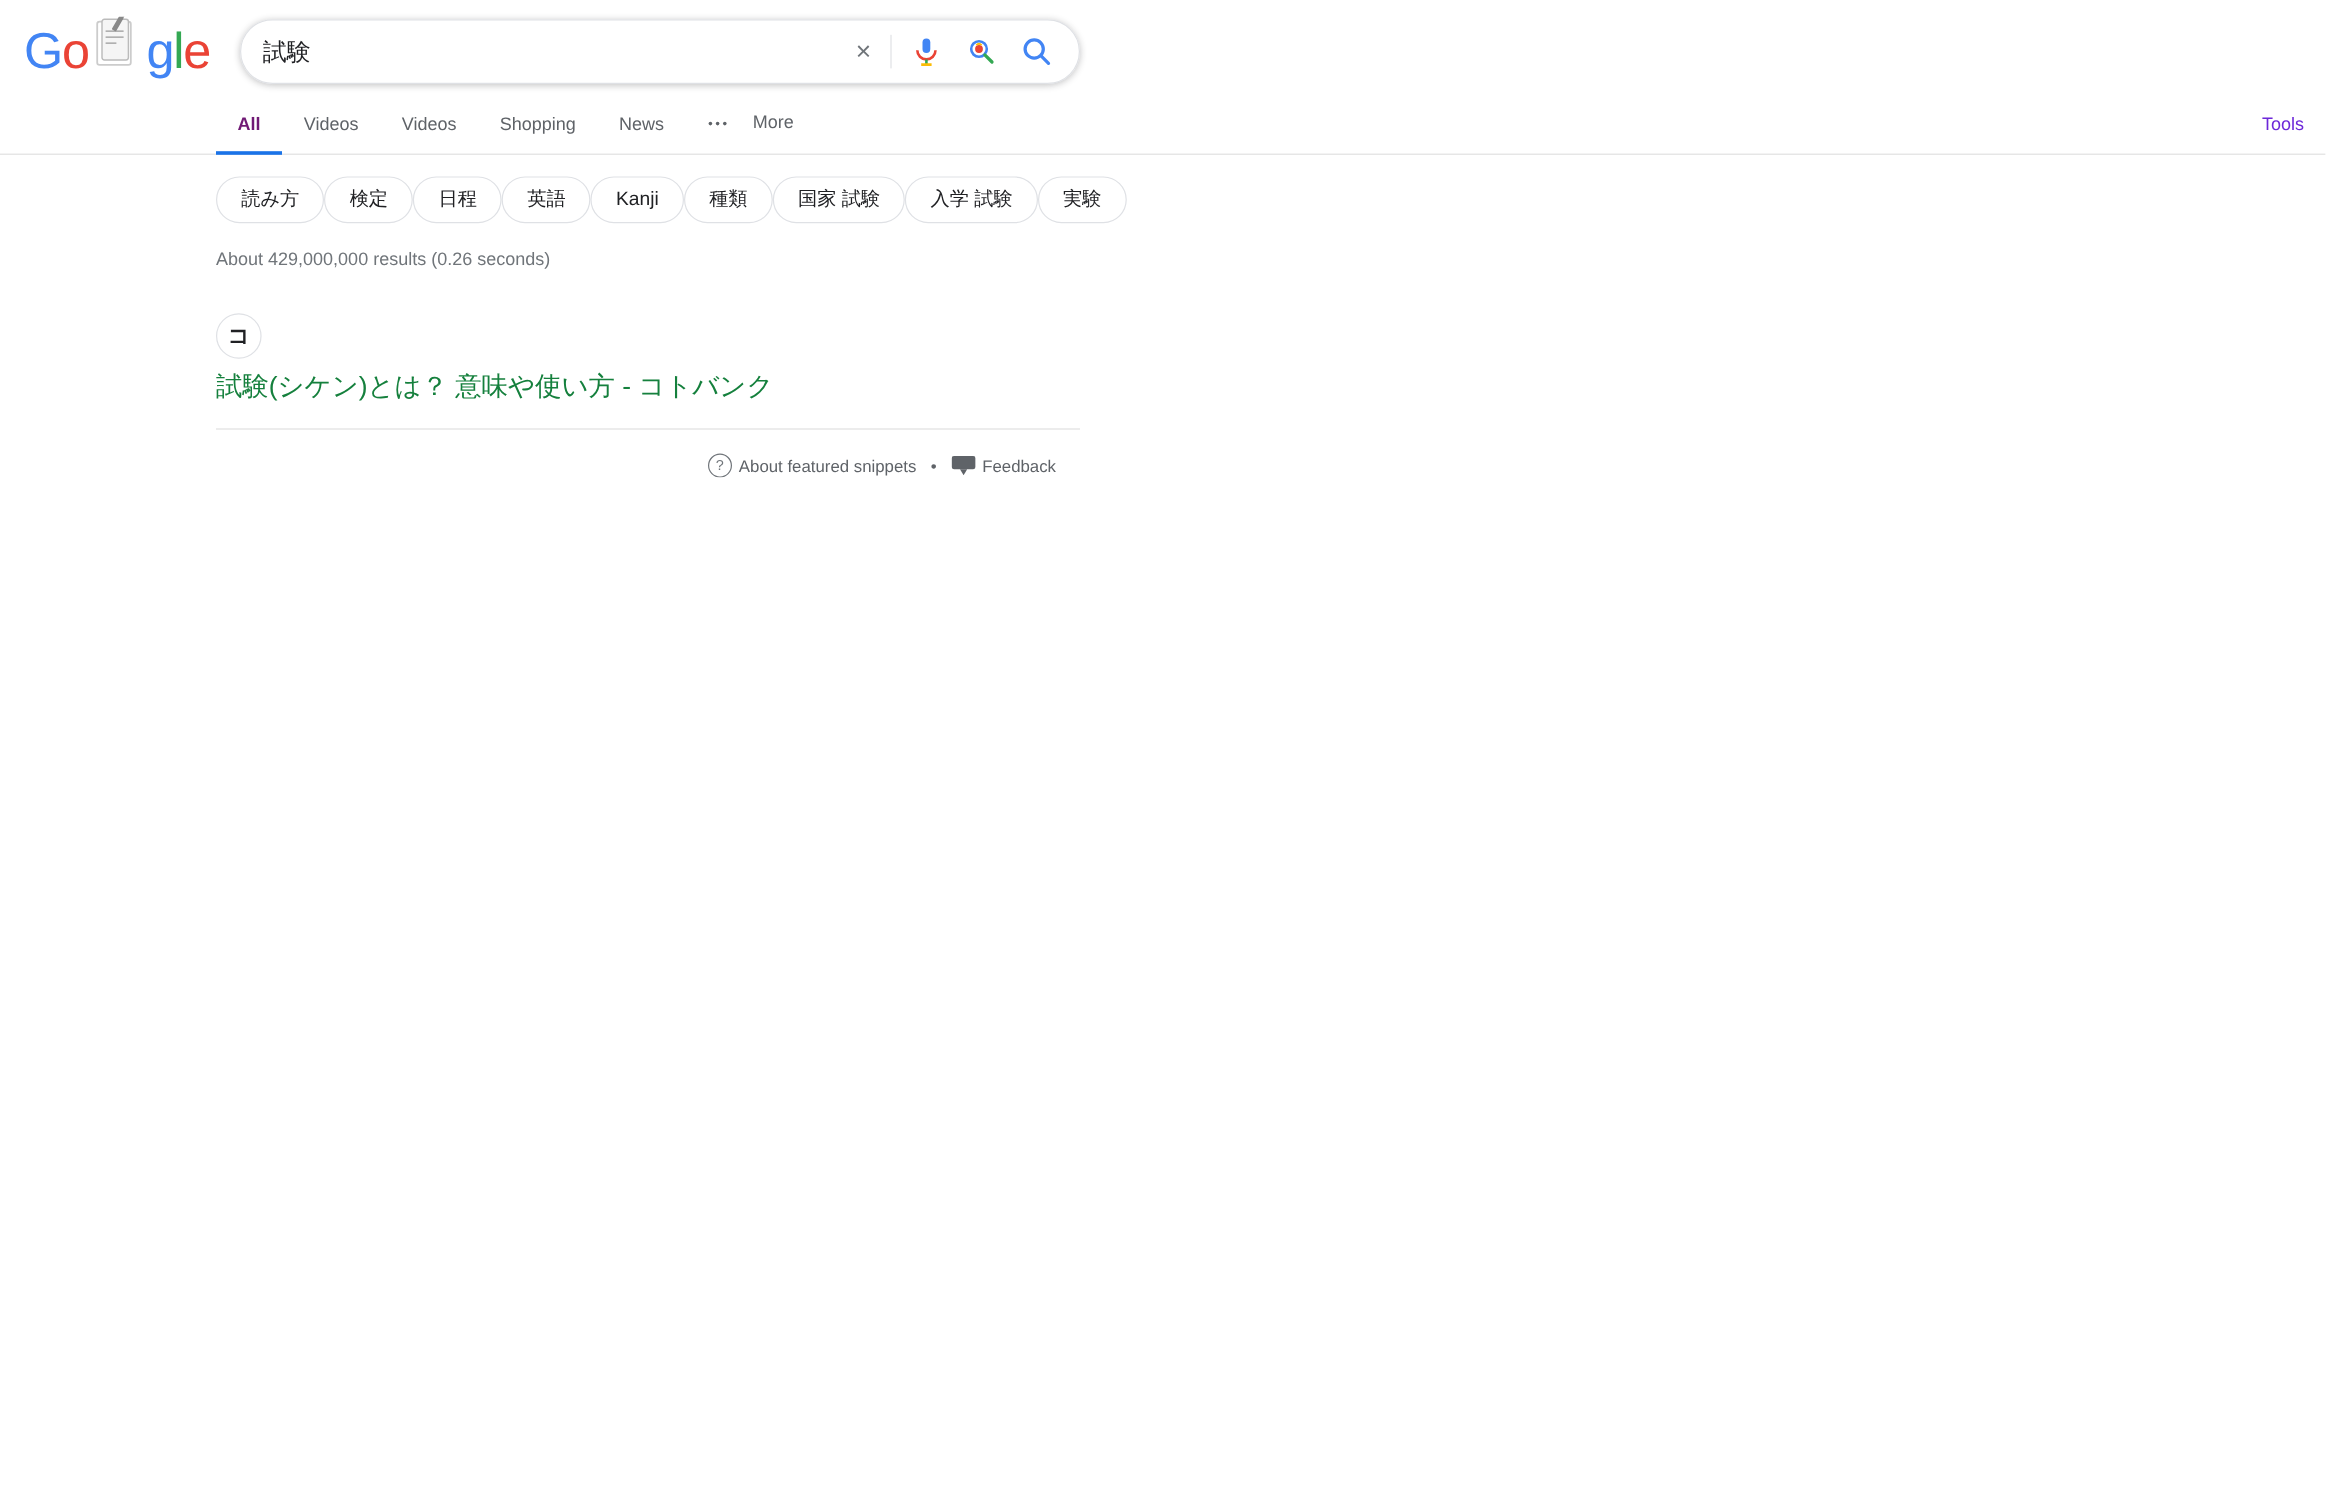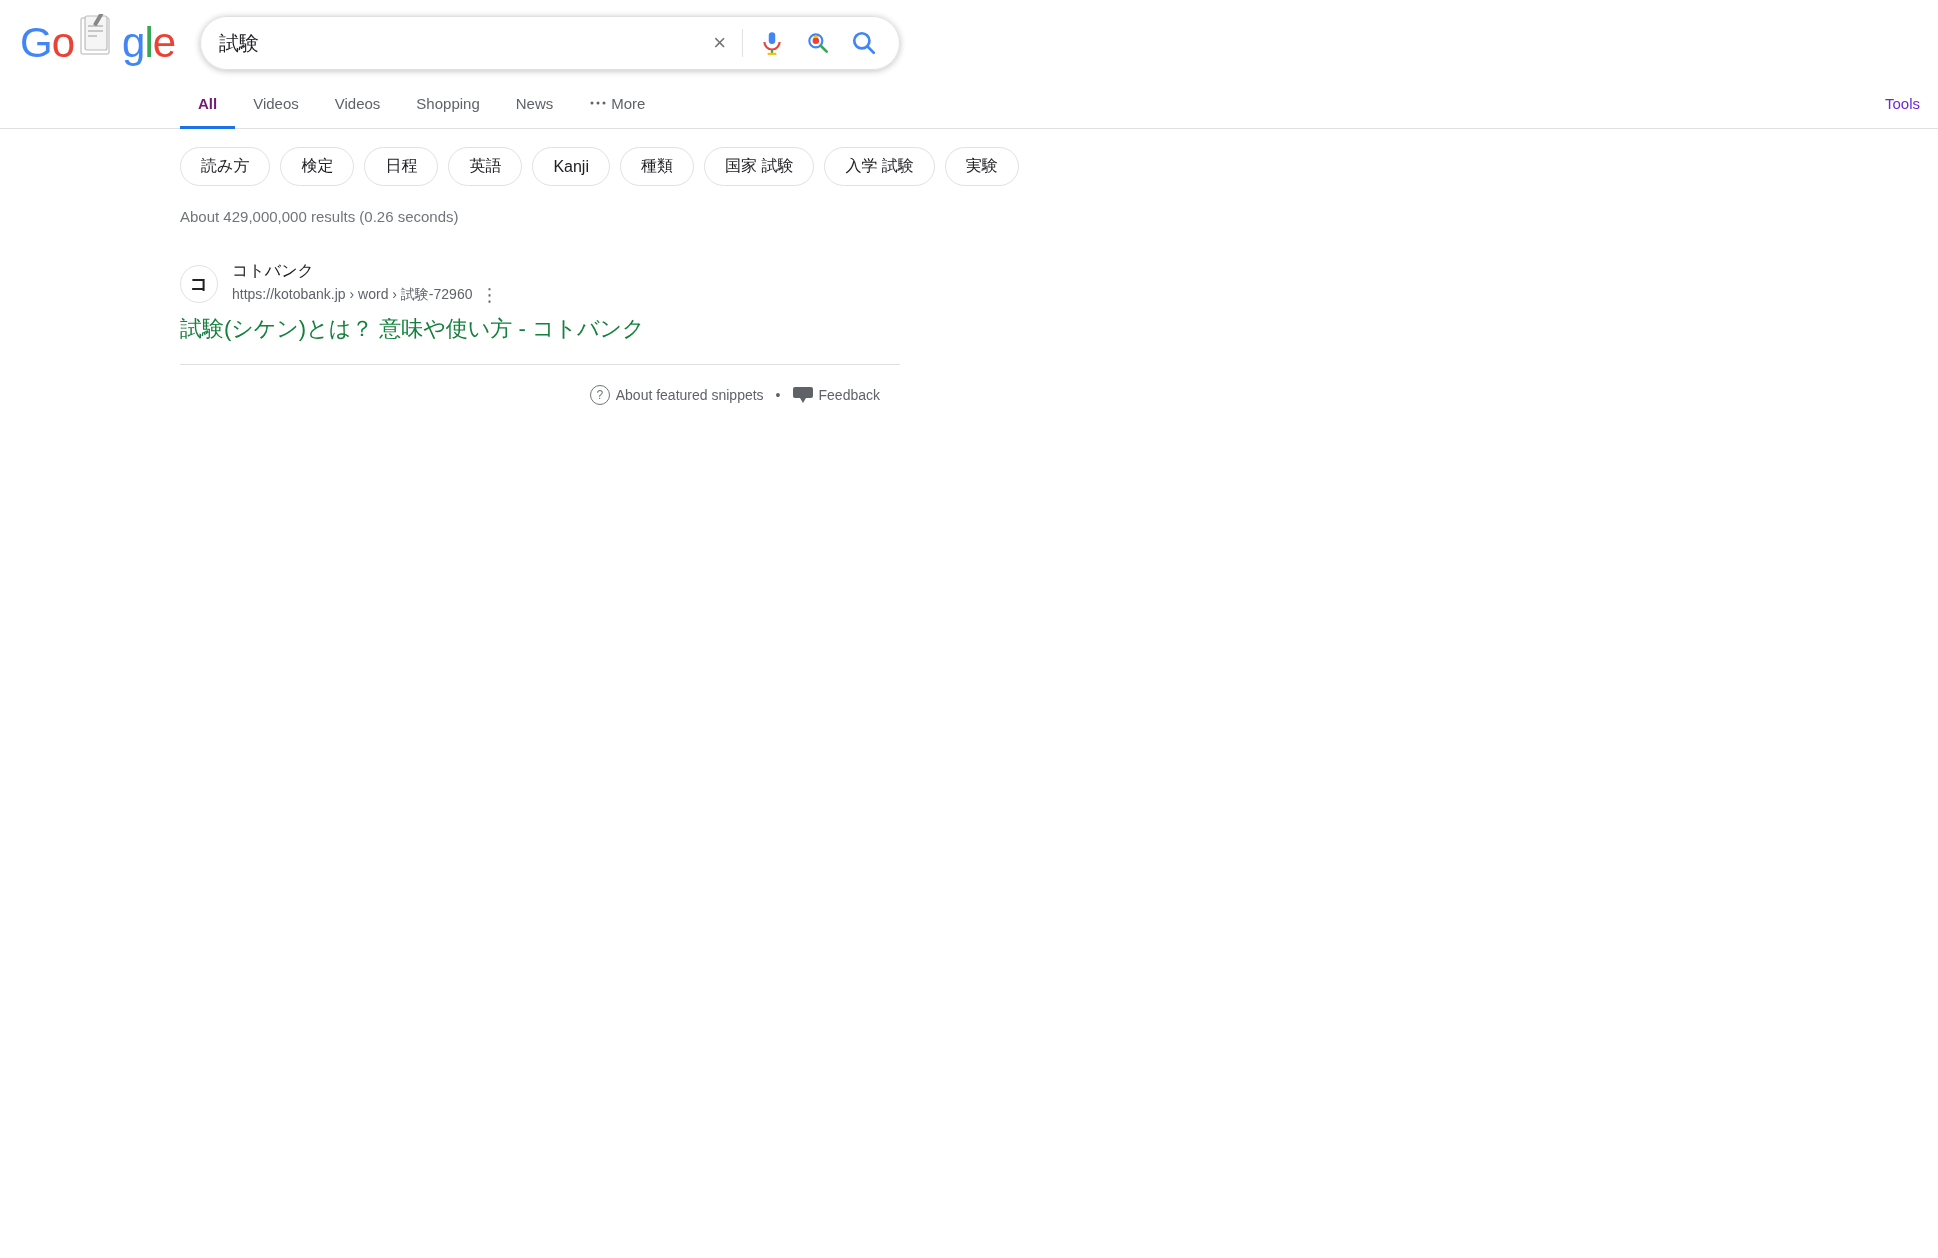--- a/index.html
+++ b/index.html
@@ -121,21 +121,20 @@
       font-size: 15px;
       color: #6d28d9;
       cursor: pointer;
       margin-bottom: -1px;
       border-bottom: 3px solid transparent;
     }
 
     
     .chips-row {
       display: flex;
-      gap: 10px;
       padding: 18px 0 14px 180px;
       overflow-x: auto;
       flex-wrap: nowrap;
     }
 
     .chip {
       border: 1px solid #dfe1e5;
       border-radius: 20px;
       padding: 8px 20px;
       font-size: 16px;
@@ -361,21 +360,21 @@
   </a>
   <a class="nav-tab" href="#">
     <span>Videos</span>
   </a>
   <a class="nav-tab" href="#">
     <span>Shopping</span>
   </a>
   <a class="nav-tab" href="#">
     <span>News</span>
   </a>
-  <a class="nav-tab" href="#" style="display:flex;align-items:center;gap:4px;">
+  <a class="nav-tab" href="#" style="display:flex;align-items:flex-start;gap:20px;">
     <svg width="18" height="18" viewBox="0 0 18 18">
         <circle cx="3" cy="9" r="1.5" fill="#5f6368"></circle>
         <circle cx="9" cy="9" r="1.5" fill="#5f6368"></circle>
         <circle cx="15" cy="9" r="1.5" fill="#5f6368"></circle>
       </svg>
     <span>More</span>
   </a>
   <span class="tools-tab">Tools</span>
 </nav>
 
@@ -395,27 +394,20 @@
   <span>About 429,000,000 results (0.26 seconds)</span>
 </div>
 
 <div class="main-content">
 
   <div class="featured-snippet">
 
     <div class="source-row">
       <div class="source-favicon">
         <span>コ</span>
-      </div>
-      <div class="source-info">
-        <span class="source-name">コトバンク</span>
-        <div class="source-url-row">
-          <span class="source-url">https://kotobank.jp › word › 試験-72960</span>
-          <span class="three-dots dots-vertical"></span>
-        </div>
       </div>
     </div>
 
     <a href="#" class="result-title">試験(シケン)とは？ 意味や使い方 - コトバンク</a>
   </div>
 
   <hr class="sep-line">
 
   <div class="snippet-footer">
     <div class="snippet-footer-item">

